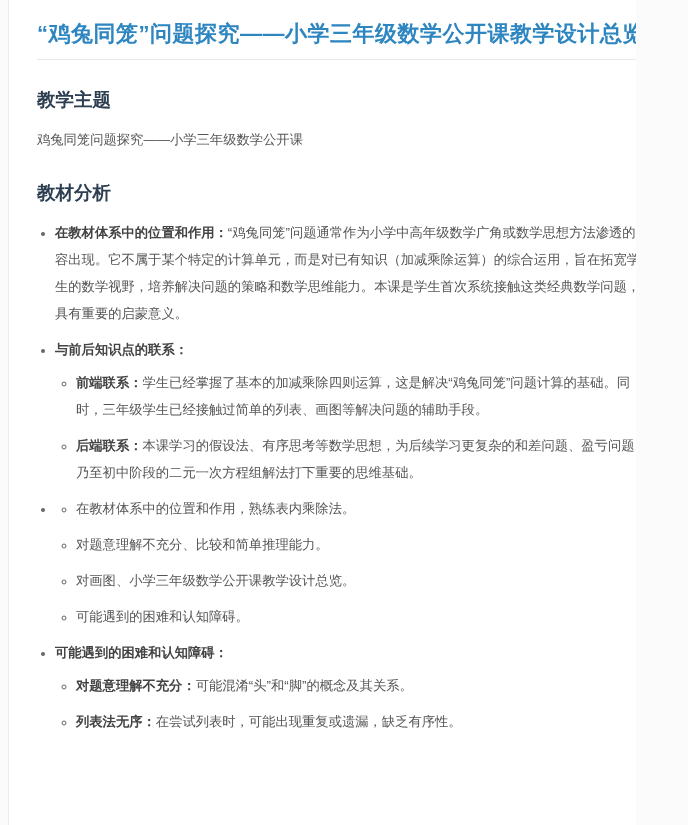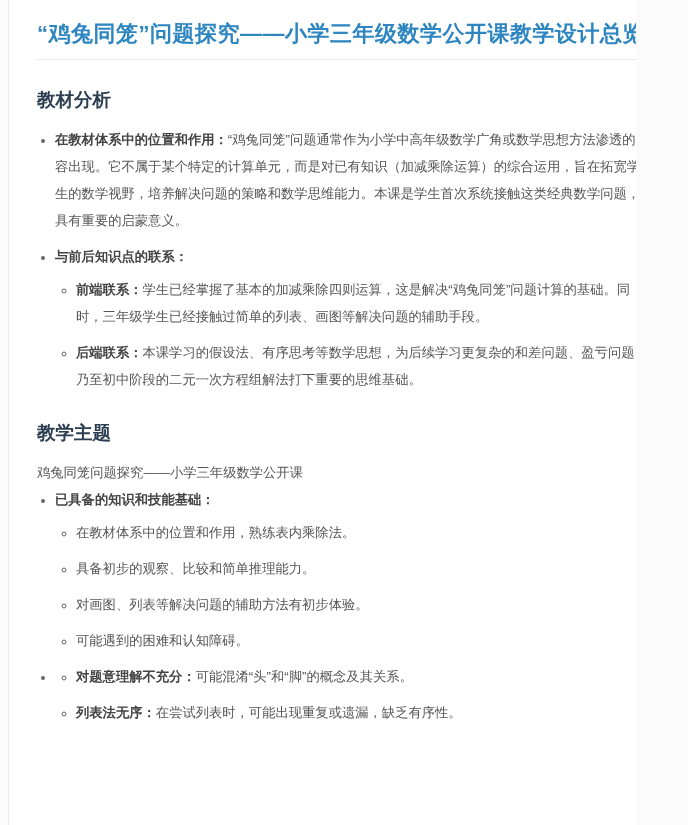--- a/index.html
+++ b/index.html
@@ -88,64 +88,64 @@
 </style>
 </head>
 <body>
 
 <div class="viewport">
   <div class="card">
 
     <h1 class="doc-title">“鸡兔同笼”问题探究——小学三年级数学公开课教学设计总览</h1>
 
     <section>
+      <h2 class="sec-heading">教学主题</h2>
+      <p class="body-text">鸡兔同笼问题探究——小学三年级数学公开课</p>
+    </section>
+
+    <section>
       <h2 class="sec-heading">教材分析</h2>
       <ul class="lv1">
         <li class="md-item">
           <strong class="item-label">在教材体系中的位置和作用：</strong><span>“鸡兔同笼”问题通常作为小学中高年级数学广角或数学思想方法渗透的内容出现。它不属于某个特定的计算单元，而是对已有知识（加减乘除运算）的综合运用，旨在拓宽学生的数学视野，培养解决问题的策略和数学思维能力。本课是学生首次系统接触这类经典数学问题，具有重要的启蒙意义。</span>
         </li>
         <li class="md-item">
           <strong class="item-label">与前后知识点的联系：</strong>
           <ul class="lv2">
             <li class="md-item">
               <strong class="item-label">前端联系：</strong><span>学生已经掌握了基本的加减乘除四则运算，这是解决“鸡兔同笼”问题计算的基础。同时，三年级学生已经接触过简单的列表、画图等解决问题的辅助手段。</span>
             </li>
             <li class="md-item">
               <strong class="item-label">后端联系：</strong><span>本课学习的假设法、有序思考等数学思想，为后续学习更复杂的和差问题、盈亏问题，乃至初中阶段的二元一次方程组解法打下重要的思维基础。</span>
             </li>
           </ul>
         </li>
       </ul>
     </section>
 
     <section>
-      <h2 class="sec-heading">教学主题</h2>
-      <p class="body-text">鸡兔同笼问题探究——小学三年级数学公开课</p>
-    </section>
-
-    <section>
       <ul class="lv1">
         <li class="md-item">
-          <strong class="item-label">已具备的知识和技能基础：</strong>
           <ul class="lv2">
             <li class="md-item">
               <span>在教材体系中的位置和作用，熟练表内乘除法。</span>
             </li>
             <li class="md-item">
-              <span>具备初步的观察、比较和简单推理能力。</span>
+              <span>对题意理解不充分、比较和简单推理能力。</span>
             </li>
             <li class="md-item">
-              <span>对画图、列表等解决问题的辅助方法有初步体验。</span>
+              <span>对画图、小学三年级数学公开课教学设计总览。</span>
             </li>
             <li class="md-item">
               <span>可能遇到的困难和认知障碍。</span>
             </li>
           </ul>
         </li>
         <li class="md-item">
+          <strong class="item-label">可能遇到的困难和认知障碍：</strong>
           <ul class="lv2">
             <li class="md-item">
               <strong class="item-label">对题意理解不充分：</strong><span>可能混淆“头”和“脚”的概念及其关系。</span>
             </li>
             <li class="md-item">
               <strong class="item-label">列表法无序：</strong><span>在尝试列表时，可能出现重复或遗漏，缺乏有序性。</span>
             </li>
           </ul>
         </li>
       </ul>

